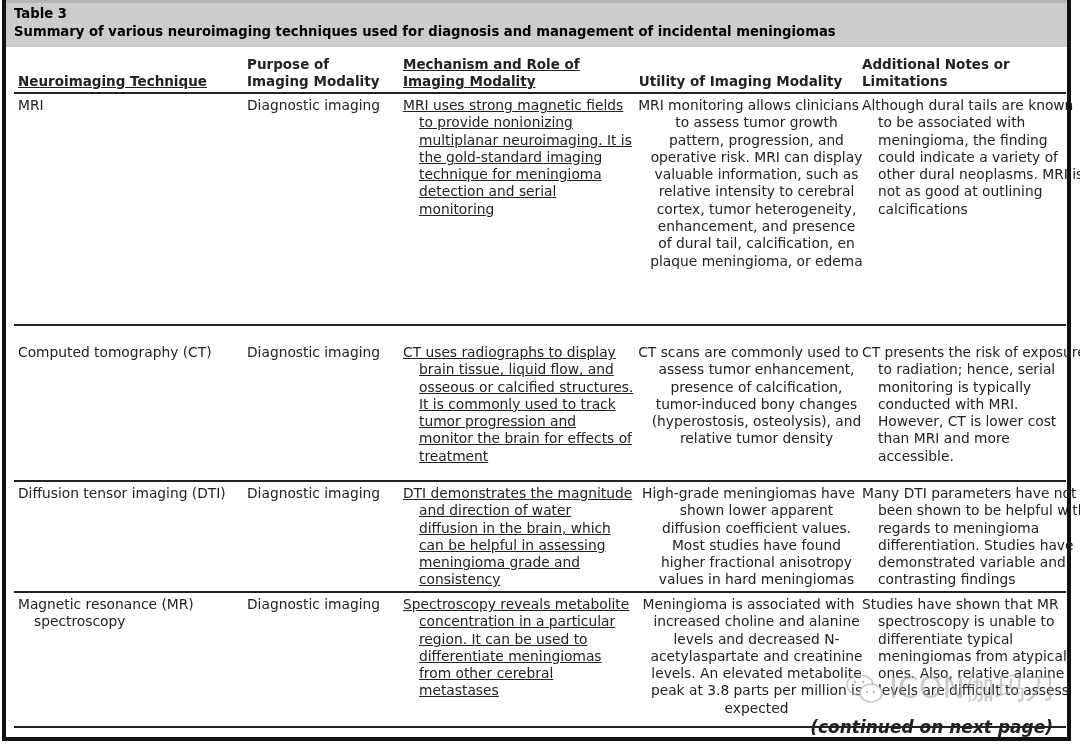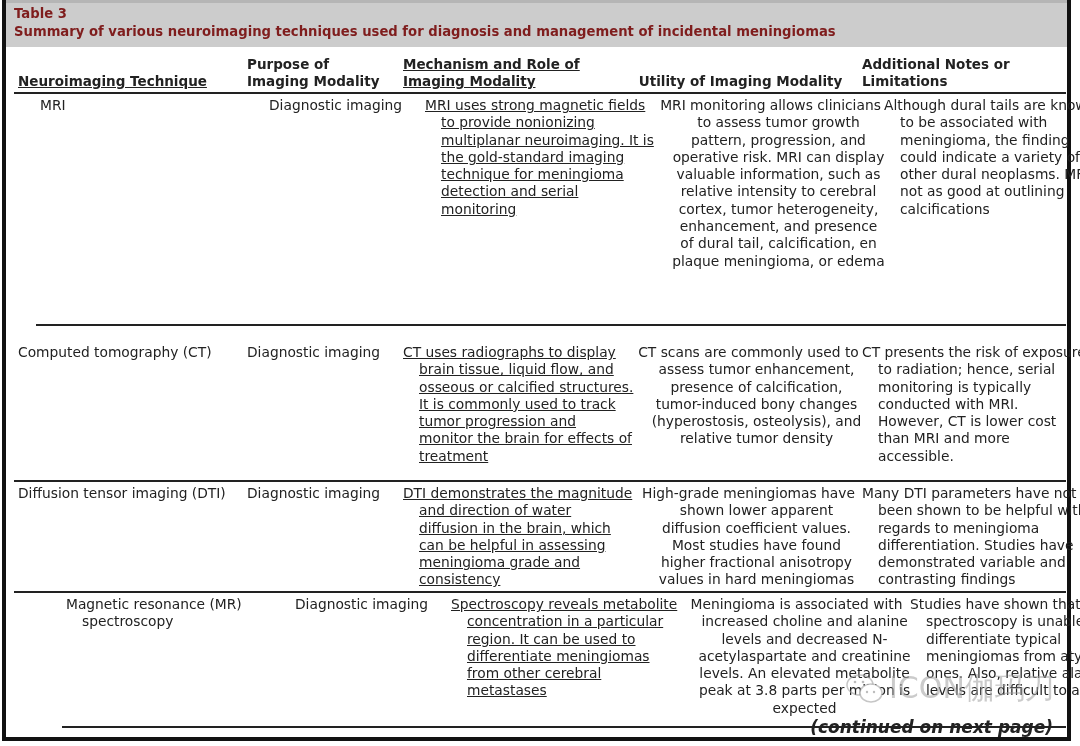--- a/index.html
+++ b/index.html
@@ -33,21 +33,21 @@
       top: 0;
       right: 0;
       height: 47px;
       background: #cccccc;
       border-top: 3px solid #b5b5b5;
       box-sizing: border-box;
       padding: 2px 0 0 8px;
       font-weight: bold;
       font-size: 13.2px;
       line-height: 18px;
-      color: #7f1d1d;
+      color: #000000;
     }
     .table {
       position: absolute;
       left: 8px;
       top: 47px;
       width: 1052px;
     }
     .hdr {
       position: relative;
       height: 45px;
@@ -75,24 +75,24 @@
     .hang {
       padding-left: 16px;
       text-indent: -16px;
     }
     .c1 { left: 4px; width: 220px; }
     .c2 { left: 233px; width: 150px; }
     .c3 { left: 389px; width: 215px; text-decoration: underline; }
     .c4 { left: 619px; width: 215px; text-align: center; }
     .c5 { left: 848px; width: 210px; }
 
-    .r1 { height: 230px; margin-left: 22px; }
+    .r1 { height: 230px; }
     .r2 { height: 139px; margin-top: 15px; }
     .r3 { height: 109px; }
-    .r4 { height: 133px; margin-left: 48px; }
+    .r4 { height: 133px; }
 
     .footer {
       position: absolute;
       right: 14px;
       top: 717px;
       font-style: italic;
       font-weight: bold;
       font-size: 17px;
       color: #222;
     }

